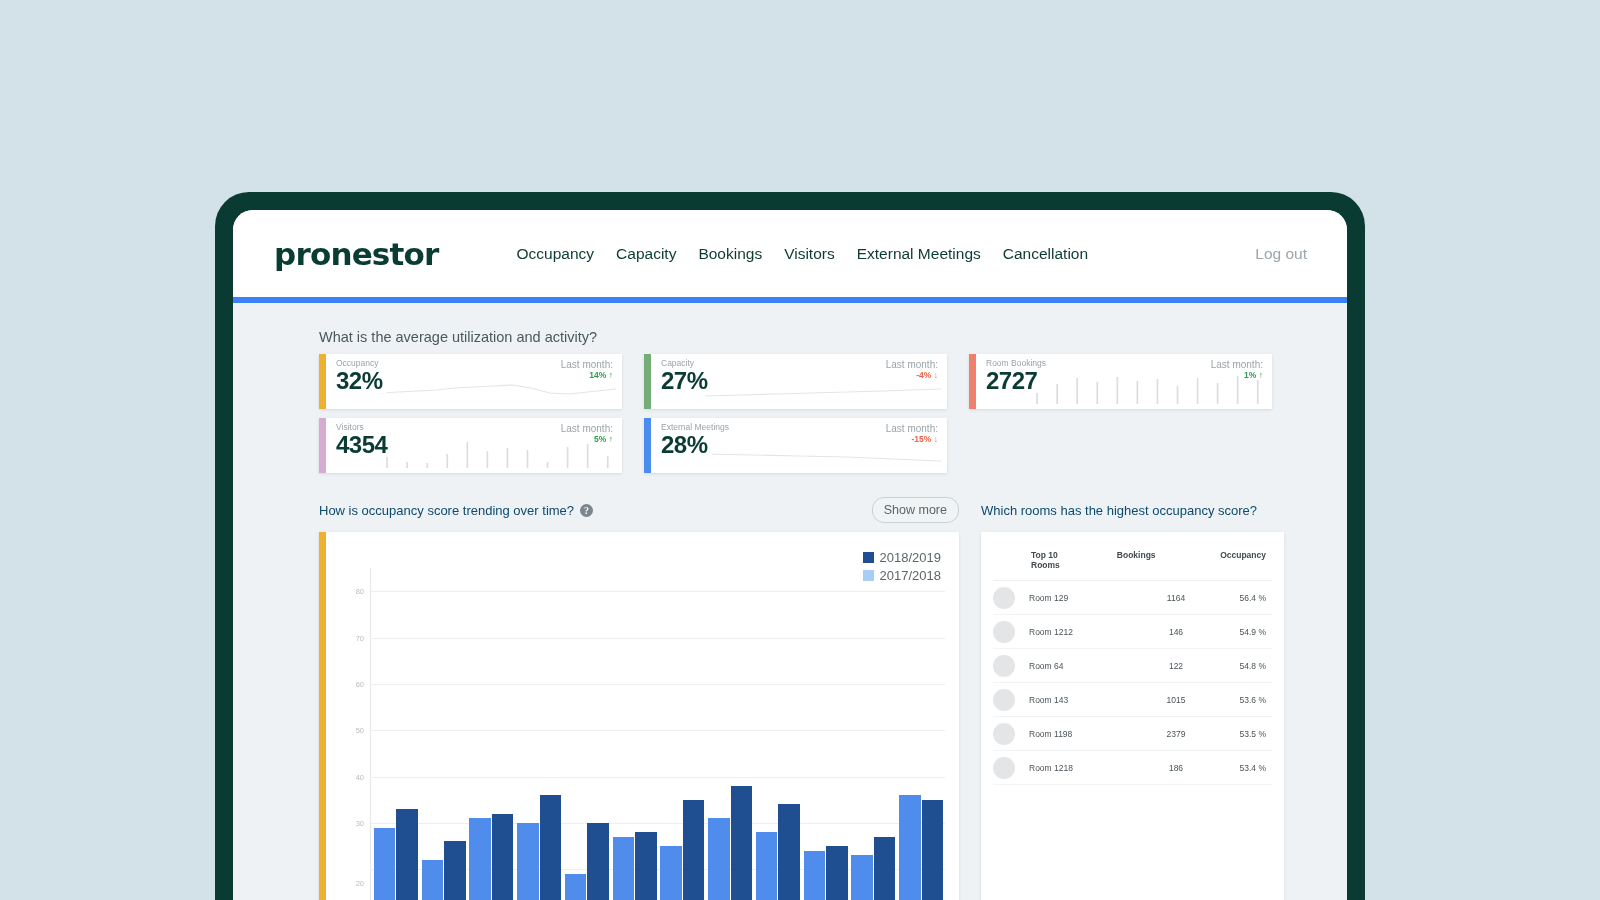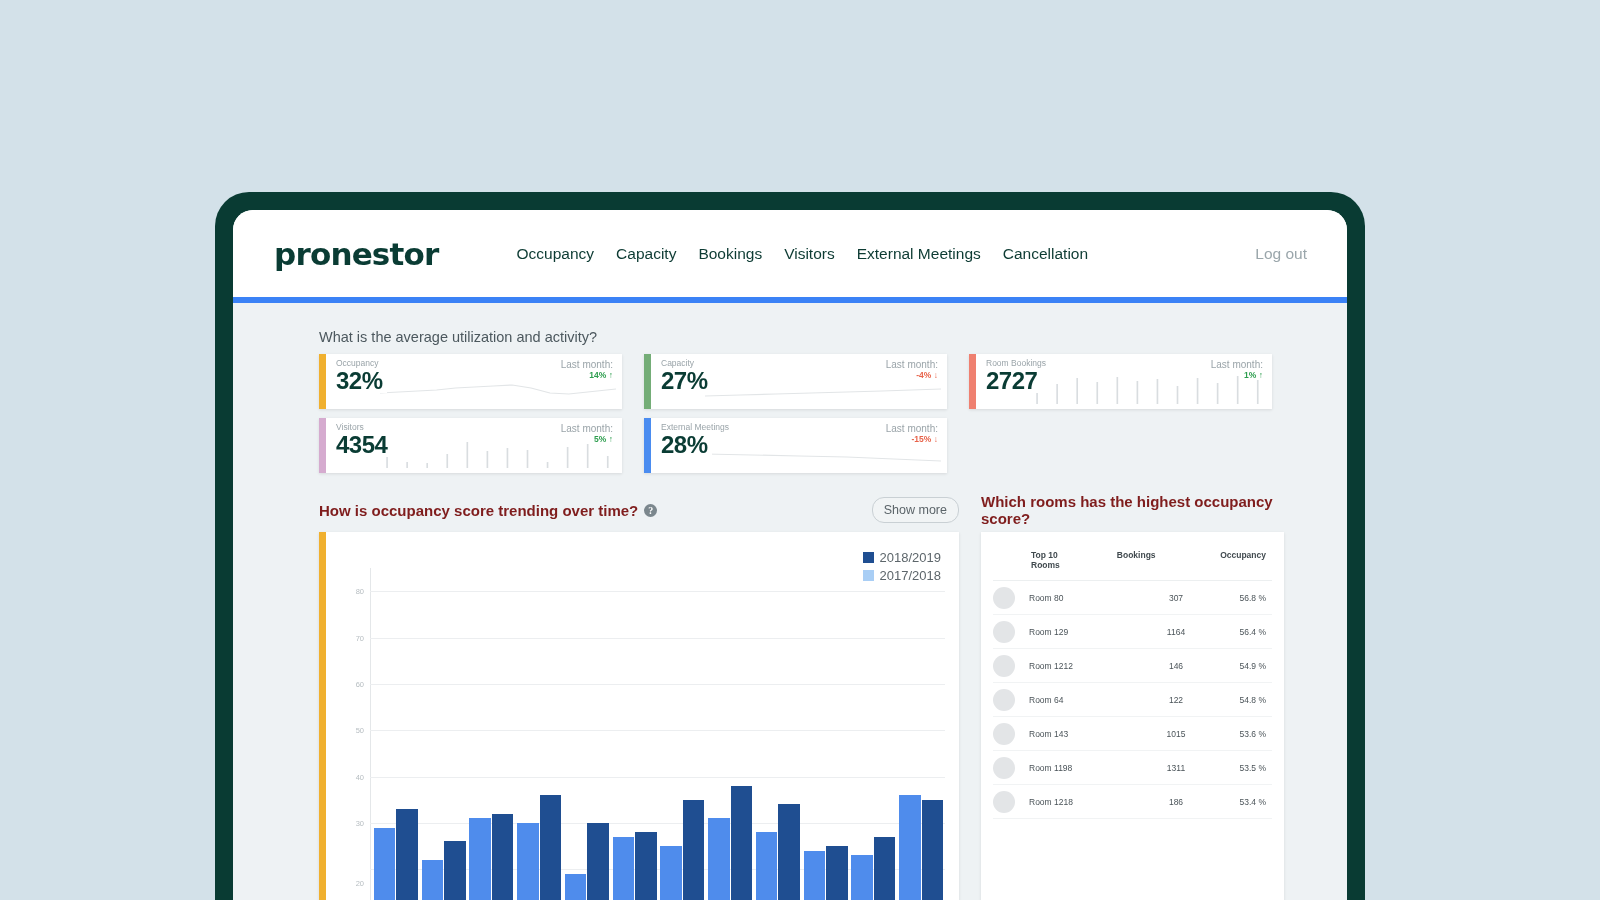--- a/index.html
+++ b/index.html
@@ -134,21 +134,21 @@
     display: flex;
     margin-left: 86px;
     gap: 22px;
   }
   .panel-head {
     display: flex;
     align-items: center;
     height: 28px;
     margin-bottom: 8px;
   }
-  .panel-head .ph-title { font-size: 15px; color: #7f1d1d; font-weight: bold; }
+  .panel-head .ph-title { font-size: 13px; color: #0c4a6e; }
   #help-icon {
     width: 13px; height: 13px;
     border-radius: 50%;
     background: #7b878d;
     color: #fff;
     font-size: 10px;
     font-weight: bold;
     display: inline-flex;
     align-items: center; justify-content: center;
     margin-left: 6px;
@@ -495,26 +495,20 @@
           </div>
           <div id="table-card">
             <div id="table-head">
               <div class="th-room">Top 10 Rooms</div>
               <div class="th-bookings">Bookings</div>
               <div class="th-occ">Occupancy</div>
             </div>
             <div id="table-rows">
                 <div class="trow">
                   <div class="row-avatar"></div>
-                  <div class="td-room">Room 80</div>
-                  <div class="td-bookings">307</div>
-                  <div class="td-occ">56.8 %</div>
-                </div>
-                <div class="trow">
-                  <div class="row-avatar"></div>
                   <div class="td-room">Room 129</div>
                   <div class="td-bookings">1164</div>
                   <div class="td-occ">56.4 %</div>
                 </div>
                 <div class="trow">
                   <div class="row-avatar"></div>
                   <div class="td-room">Room 1212</div>
                   <div class="td-bookings">146</div>
                   <div class="td-occ">54.9 %</div>
                 </div>
@@ -526,21 +520,21 @@
                 </div>
                 <div class="trow">
                   <div class="row-avatar"></div>
                   <div class="td-room">Room 143</div>
                   <div class="td-bookings">1015</div>
                   <div class="td-occ">53.6 %</div>
                 </div>
                 <div class="trow">
                   <div class="row-avatar"></div>
                   <div class="td-room">Room 1198</div>
-                  <div class="td-bookings">1311</div>
+                  <div class="td-bookings">2379</div>
                   <div class="td-occ">53.5 %</div>
                 </div>
                 <div class="trow">
                   <div class="row-avatar"></div>
                   <div class="td-room">Room 1218</div>
                   <div class="td-bookings">186</div>
                   <div class="td-occ">53.4 %</div>
                 </div>
               </div>
           </div>

